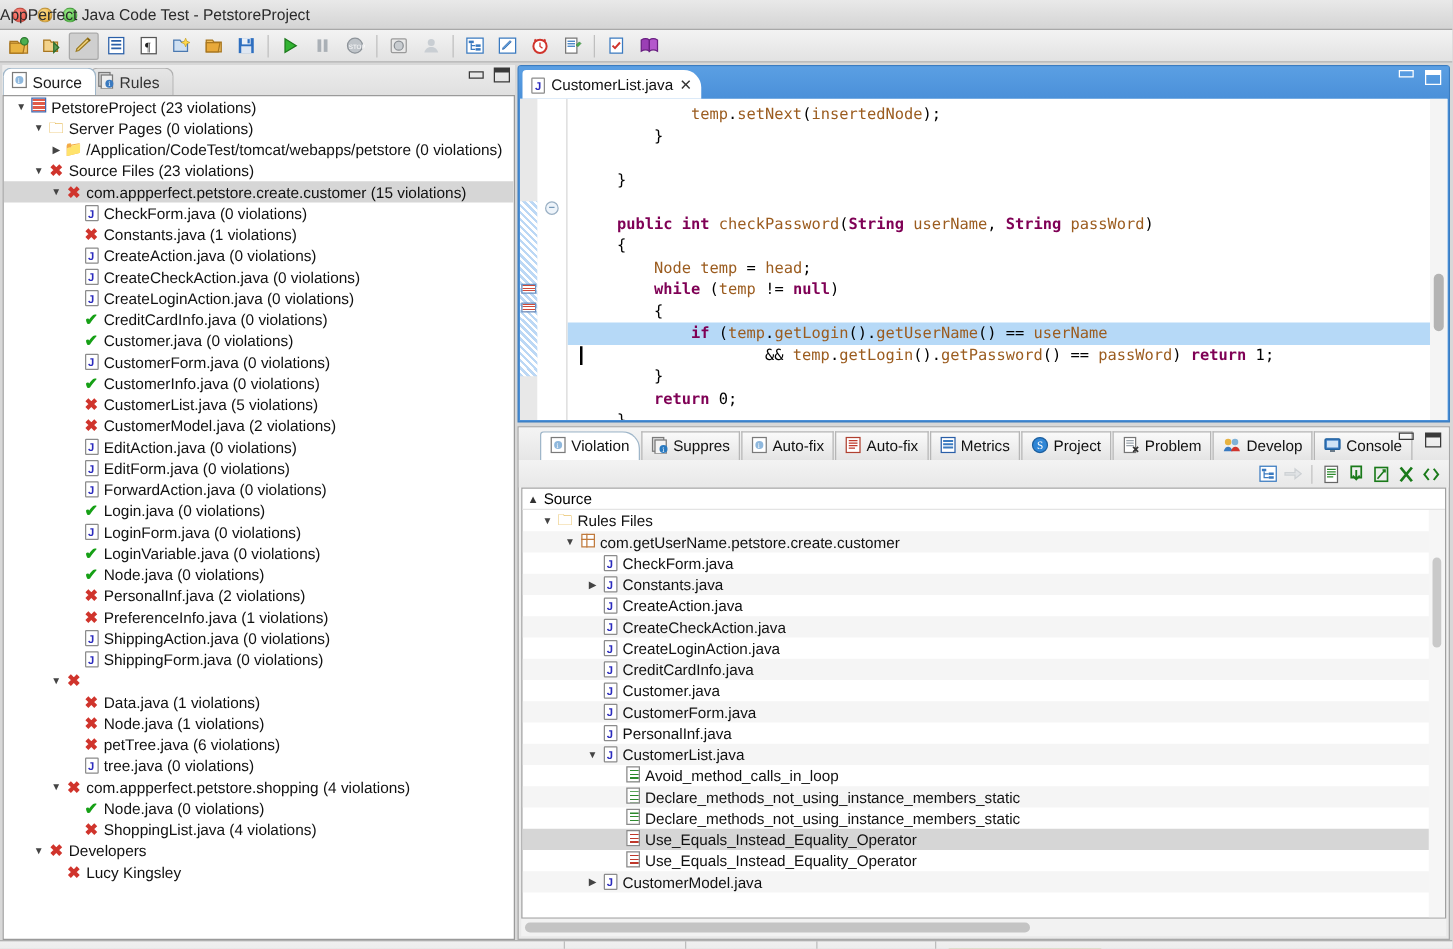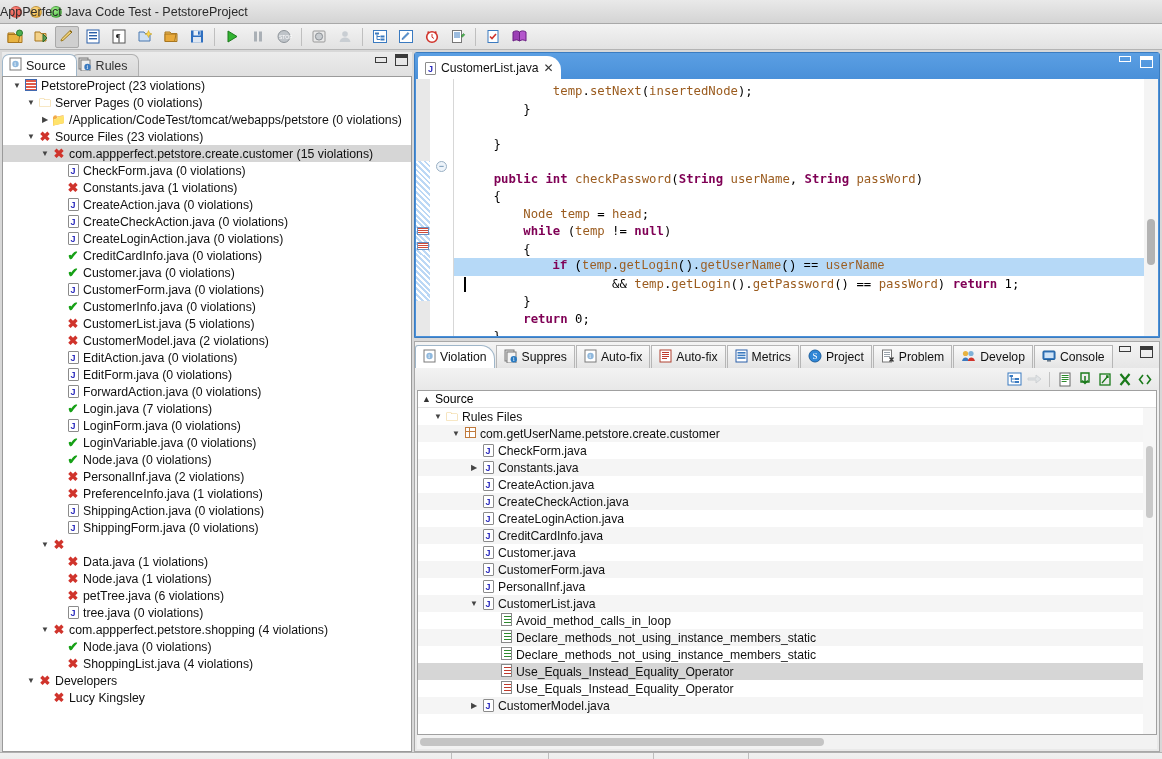--- a/index.html
+++ b/index.html
@@ -189,37 +189,37 @@
     border: 1px solid #9ab0c4; border-radius: 50%; background: #eef4fa;
     font-size: 9px; line-height: 9px; text-align: center; color: #3d6c96;
   }
   .ed-code {
     flex: 1; position: relative; overflow: hidden;
     font-family: "DejaVu Sans Mono", monospace;
     font-size: 12.3px; line-height: 17.5px;
     padding: 4px 0 0 0; white-space: pre;
   }
   .cline { padding-left: 10px; height: 17.5px; }
-  .cline.hl { background: #b6d9f7; font-family: Liberation Mono, monospace; }
+  .cline.hl { background: #b6d9f7; }
   .k { color: #7f0055; font-weight: bold; }
   .m { color: #9b5c1f; }
   .ed-vscroll { width: 14px; flex: 0 0 14px; background: #f4f4f4; position: relative; }
   .ed-vthumb { position: absolute; left: 3px; width: 8px; border-radius: 4px; background: #b3b3b3; }
   .ed-caret { position:absolute; width:2px; height:15px; background:#000; }
 
   
   #viol-group {
     flex: 1;
     background: linear-gradient(to bottom,#f2f2f2,#e9e9e9);
     border: 1px solid #a8a8a8;
     display: flex; flex-direction: column; min-height: 0;
   }
   .vg-tabstrip {
     height: 26px; position: relative; display: flex; align-items: flex-end;
-    padding-left: 0;
+    padding-left: 17px;
     background: linear-gradient(to bottom,#f4f4f4,#e6e6e6);
   }
   .vg-tab {
     display: flex; align-items: center; gap: 4px;
     height: 23px; padding: 0 7px;
     font-size: 12.2px; color: #111;
     border: 1px solid #b6b6b6; border-bottom: none;
     background: linear-gradient(to bottom,#fafafa,#e4e4e4);
     margin-right: 1px;
   }
@@ -566,21 +566,21 @@
         <div class="trow">
           <span style="flex:0 0 50px"></span>
           <span class="twist"></span>
           <span class="tico"><span class="ic-java">J</span></span>
           <span class="tlabel">ForwardAction.java (0 violations)</span>
         </div>
         <div class="trow">
           <span style="flex:0 0 50px"></span>
           <span class="twist"></span>
           <span class="tico"><span class="ic-chk">✔</span></span>
-          <span class="tlabel">Login.java (7 violations)</span>
+          <span class="tlabel">Login.java (0 violations)</span>
         </div>
         <div class="trow">
           <span style="flex:0 0 50px"></span>
           <span class="twist"></span>
           <span class="tico"><span class="ic-java">J</span></span>
           <span class="tlabel">LoginForm.java (0 violations)</span>
         </div>
         <div class="trow">
           <span style="flex:0 0 50px"></span>
           <span class="twist"></span>

